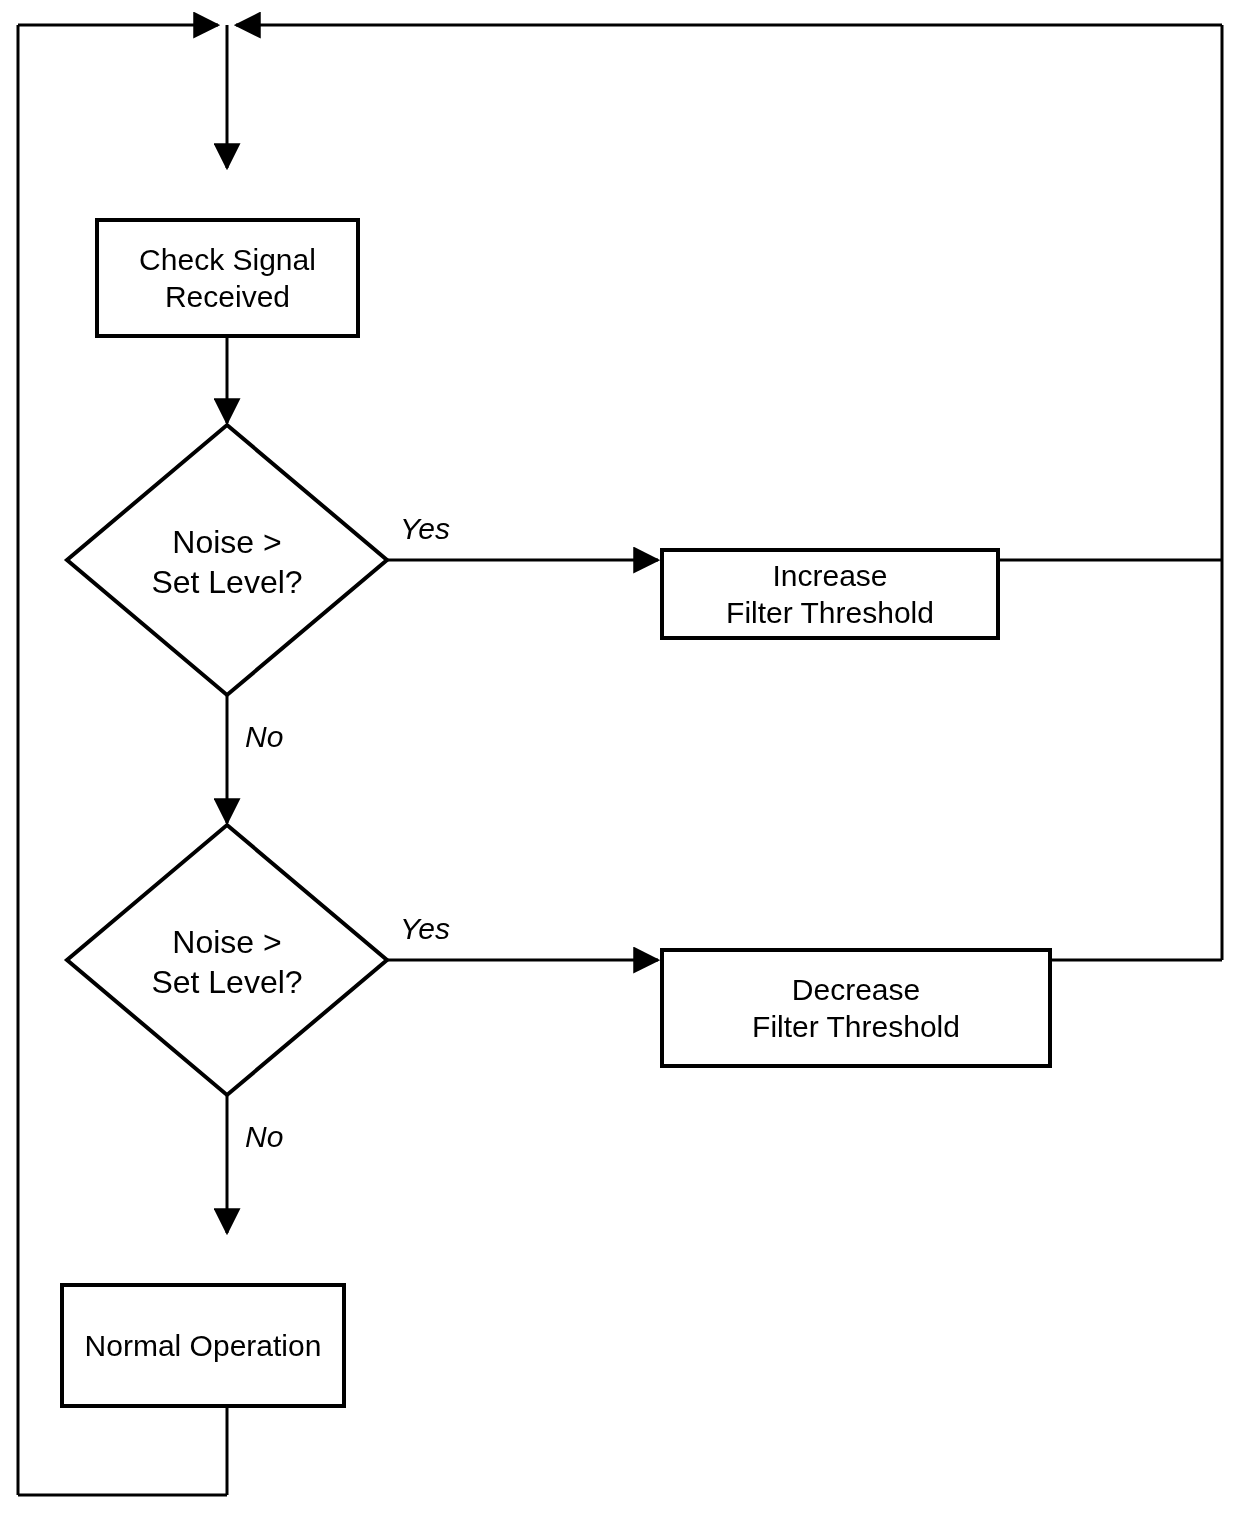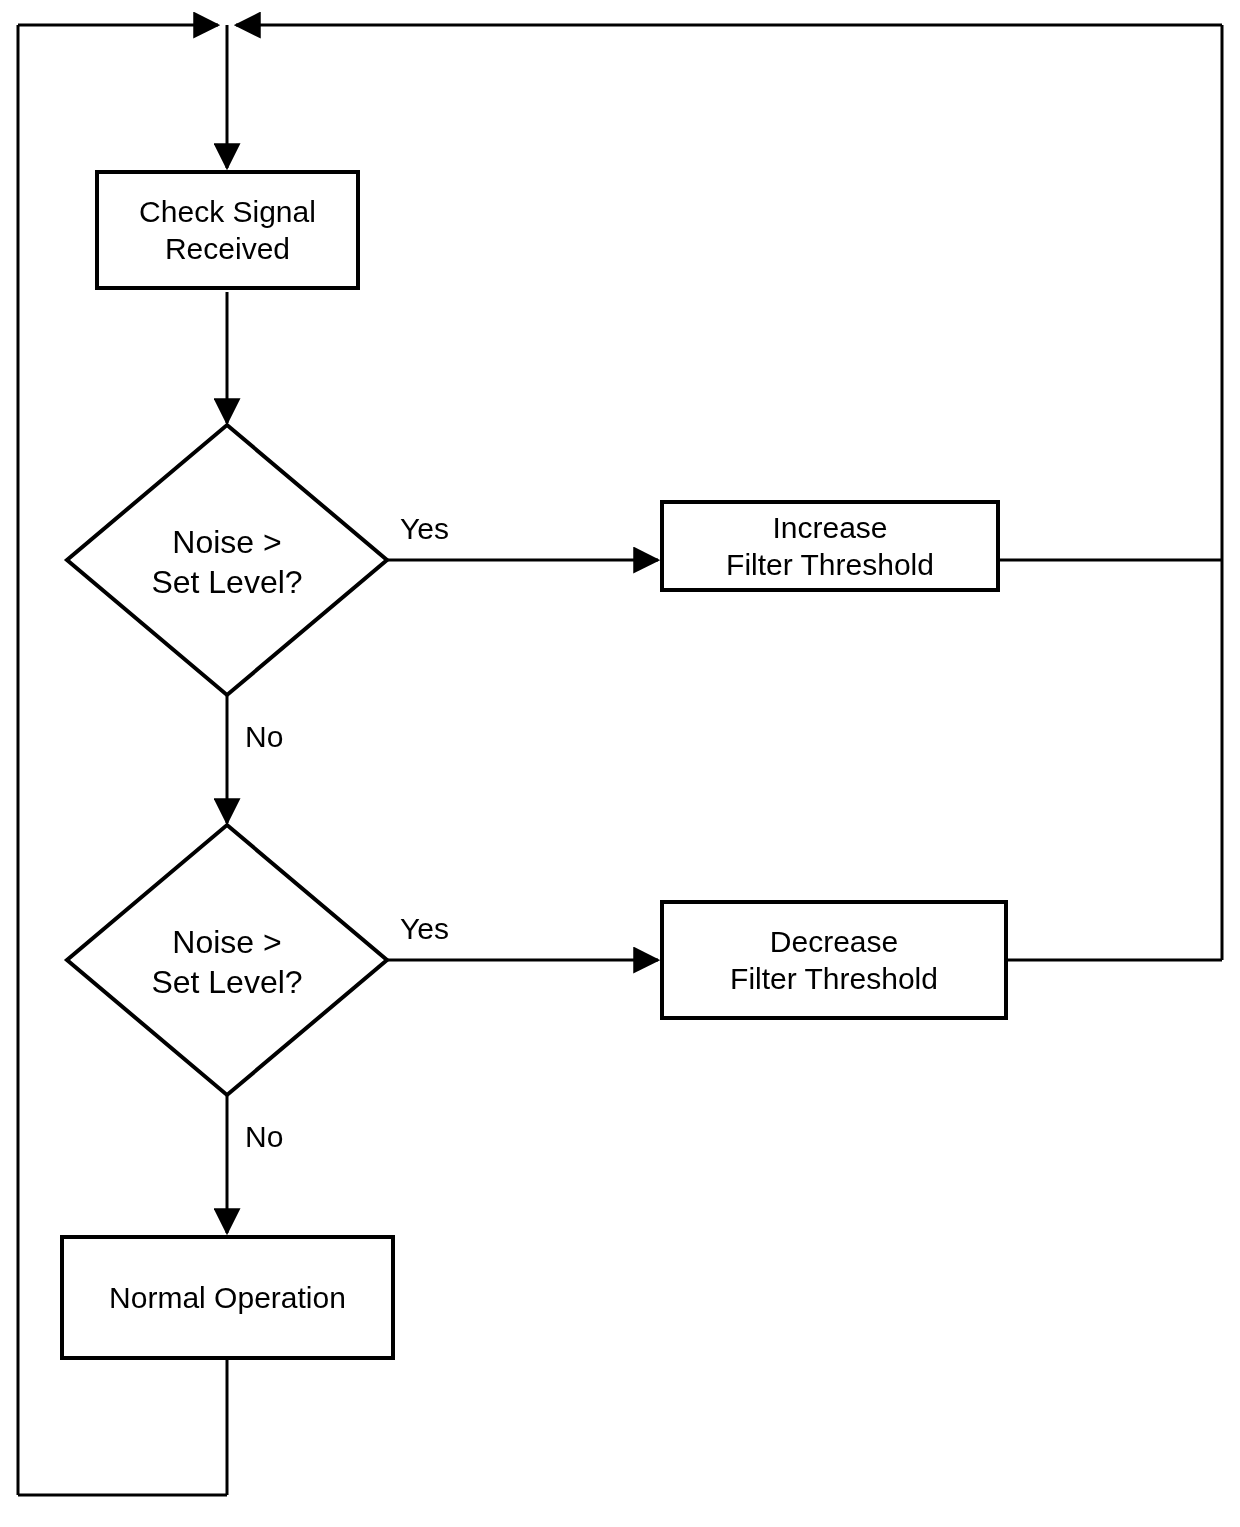--- a/index.html
+++ b/index.html
@@ -15,26 +15,28 @@
       position: absolute;
       border: 4px solid #000;
       display: flex;
       align-items: center;
       justify-content: center;
       text-align: center;
       background: #fff;
       font-size: 30px;
       line-height: 1.25;
       padding: 6px;
+      margin-top: 48px;
     }
     .label {
       position: absolute;
       font-size: 30px;
       color: #000;
       background: transparent;
+      font-style: italic;
     }
     .diamond-label {
       position: absolute;
       text-align: center;
       font-size: 32px;
       line-height: 1.25;
       width: 220px;
     }
   </style>
 </head>
@@ -81,26 +83,26 @@
 <div class="box" style="left:95px; top:170px; width:265px; height:120px;">
   <span style="white-space:pre-line;">Check Signal
 Received</span>
 </div>
 
 <div class="box" style="left:660px; top:500px; width:340px; height:92px;">
   <span style="white-space:pre-line;">Increase
 Filter Threshold</span>
 </div>
 
-<div class="box" style="left:660px; top:900px; width:348px; height:120px;">
+<div class="box" style="left:660px; top:900px; width:392px; height:120px;">
   <span style="white-space:pre-line;">Decrease
 Filter Threshold</span>
 </div>
 
-<div class="box" style="left:60px; top:1235px; width:335px; height:125px;">
+<div class="box" style="left:60px; top:1235px; width:286px; height:125px;">
   <span style="white-space:pre-line;">Normal Operation</span>
 </div>
 
 <div class="diamond-label" style="left:117px; top:522px;">
   <span style="white-space:pre-line;">Noise &gt;
 Set Level?</span>
 </div>
 <div class="diamond-label" style="left:117px; top:922px;">
   <span style="white-space:pre-line;">Noise &gt;
 Set Level?</span>

